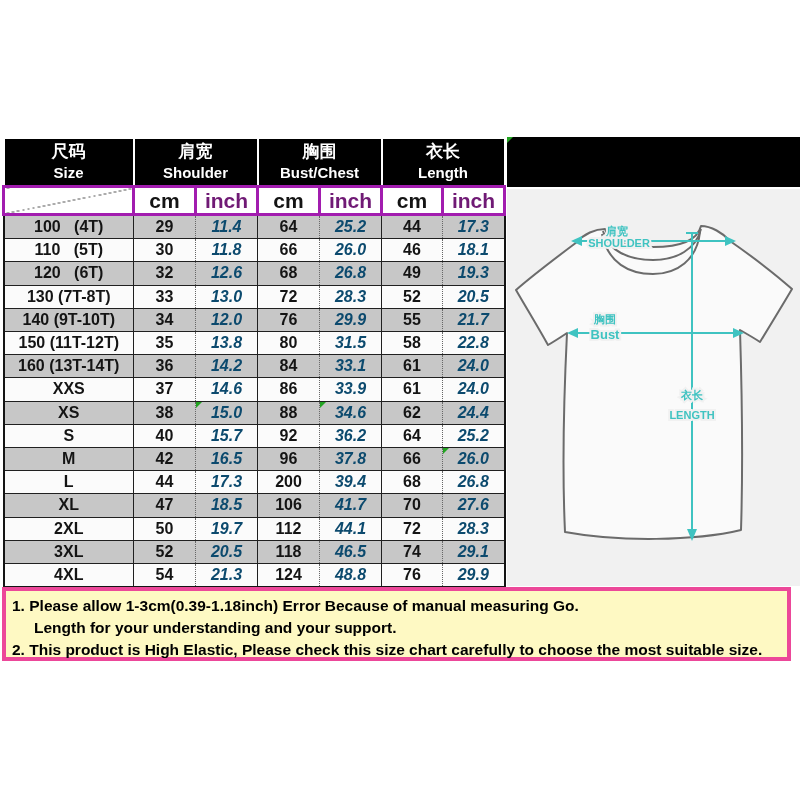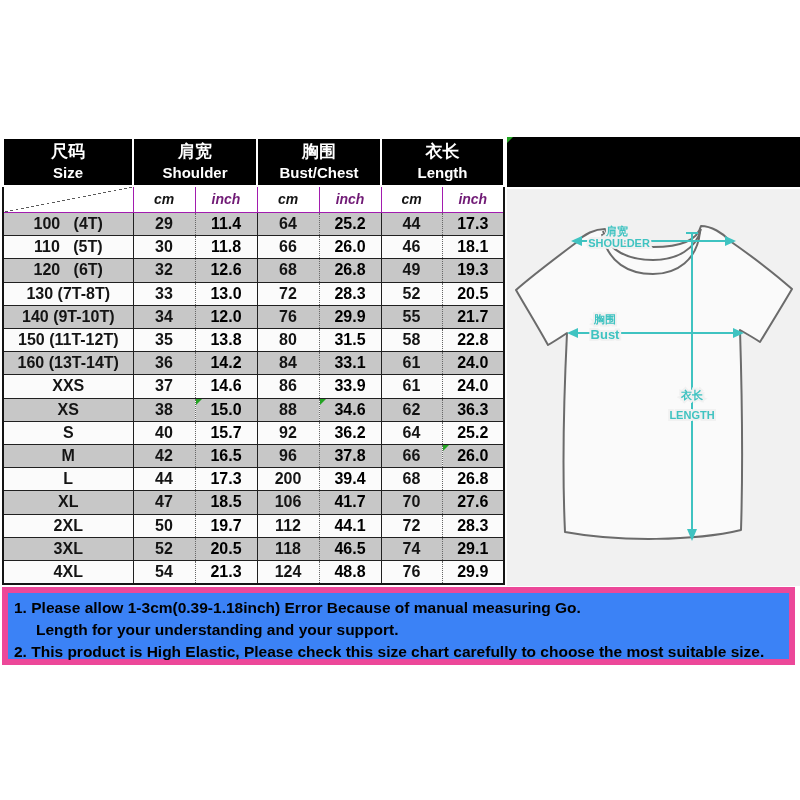--- a/index.html
+++ b/index.html
@@ -9,46 +9,46 @@
   
   table.size-chart{position:absolute;left:2px;top:137px;width:501px;
       border-collapse:collapse;table-layout:fixed;
       border:2px solid #141414;}
   th,td{padding:0;margin:0;text-align:center;vertical-align:middle;}
 
   thead th.group{background:#000;color:#fff;height:46px;border:2px solid #fff;}
   thead th.group .zh{display:block;font-size:17px;line-height:22px;}
   thead th.group .en{display:block;font-size:15px;line-height:20px;}
 
-  tr.unit-row td{height:25px;background:#fff;border:1px solid #a21caf;
-      font-size:14px;line-height:25px;color:#141414;font-style:italic;}
+  tr.unit-row td{height:25px;background:#fff;border:3px solid #a21caf;
+      font-size:21px;line-height:25px;color:#141414;}
   tr.unit-row td.diag{background:
       linear-gradient(to bottom right,#fff 49.5%,#5a5a5a 49.5%,#5a5a5a 50.6%,#fff 50.6%);}
   tr.unit-row td.unit-in{color:#701a75;}
 
   tbody td{height:22.2px;line-height:22.2px;font-size:16px;color:#141414;
       border:1px solid #202020;}
   tbody tr:nth-child(odd) td{background:#c7c7c7;}
   tbody tr:nth-child(even) td{background:#fbfbfb;}
   tbody td.size{white-space:pre;}
   tbody td.cm{border-right:none;}
-  tbody td.in{color:#000000;border-left:1px dotted #666;}
+  tbody td.in{color:#0c4a6e;border-left:1px dotted #666;font-style:italic;}
   td.gmark{position:relative;}
   td.gmark::before{content:'';position:absolute;left:0;top:0;width:0;height:0;
       border-top:6px solid #23a322;border-right:6px solid transparent;}
 
   
   .band-right{position:absolute;left:507px;top:137px;width:293px;height:50px;background:#000;}
   .band-right::before{content:'';position:absolute;left:0;top:0;width:0;height:0;
       border-top:6px solid #23a322;border-right:6px solid transparent;}
   .diagram-panel{position:absolute;left:507px;top:189px;width:293px;height:397px;background:#f1f1f1;}
 
   
   .notes-box{position:absolute;left:2px;top:587px;width:775px;height:62px;
-      background:#3b82f6;border:6px solid #ec4899;padding:4px 0 0 6px;
+      background:#fef9c3;border:4px solid #ec4899;padding:4px 0 0 6px;
       font-size:15.5px;line-height:22px;color:#000;}
   .notes-box .indent{padding-left:22px;}
 
   
   .mtext{fill:#3fc3c1;font-weight:700;stroke:#f1f1f1;stroke-width:4px;paint-order:stroke;
          font-family:"Liberation Sans",sans-serif;}
 </style>
 </head>
 <body>
 
@@ -168,21 +168,21 @@
           <td class="cm">61</td>
           <td class="in">24.0</td>
         </tr>
         <tr>
           <td class="size">XS</td>
           <td class="cm">38</td>
           <td class="in gmark">15.0</td>
           <td class="cm">88</td>
           <td class="in gmark">34.6</td>
           <td class="cm">62</td>
-          <td class="in">36.3</td>
+          <td class="in">24.4</td>
         </tr>
         <tr>
           <td class="size">S</td>
           <td class="cm">40</td>
           <td class="in">15.7</td>
           <td class="cm">92</td>
           <td class="in">36.2</td>
           <td class="cm">64</td>
           <td class="in">25.2</td>
         </tr>

